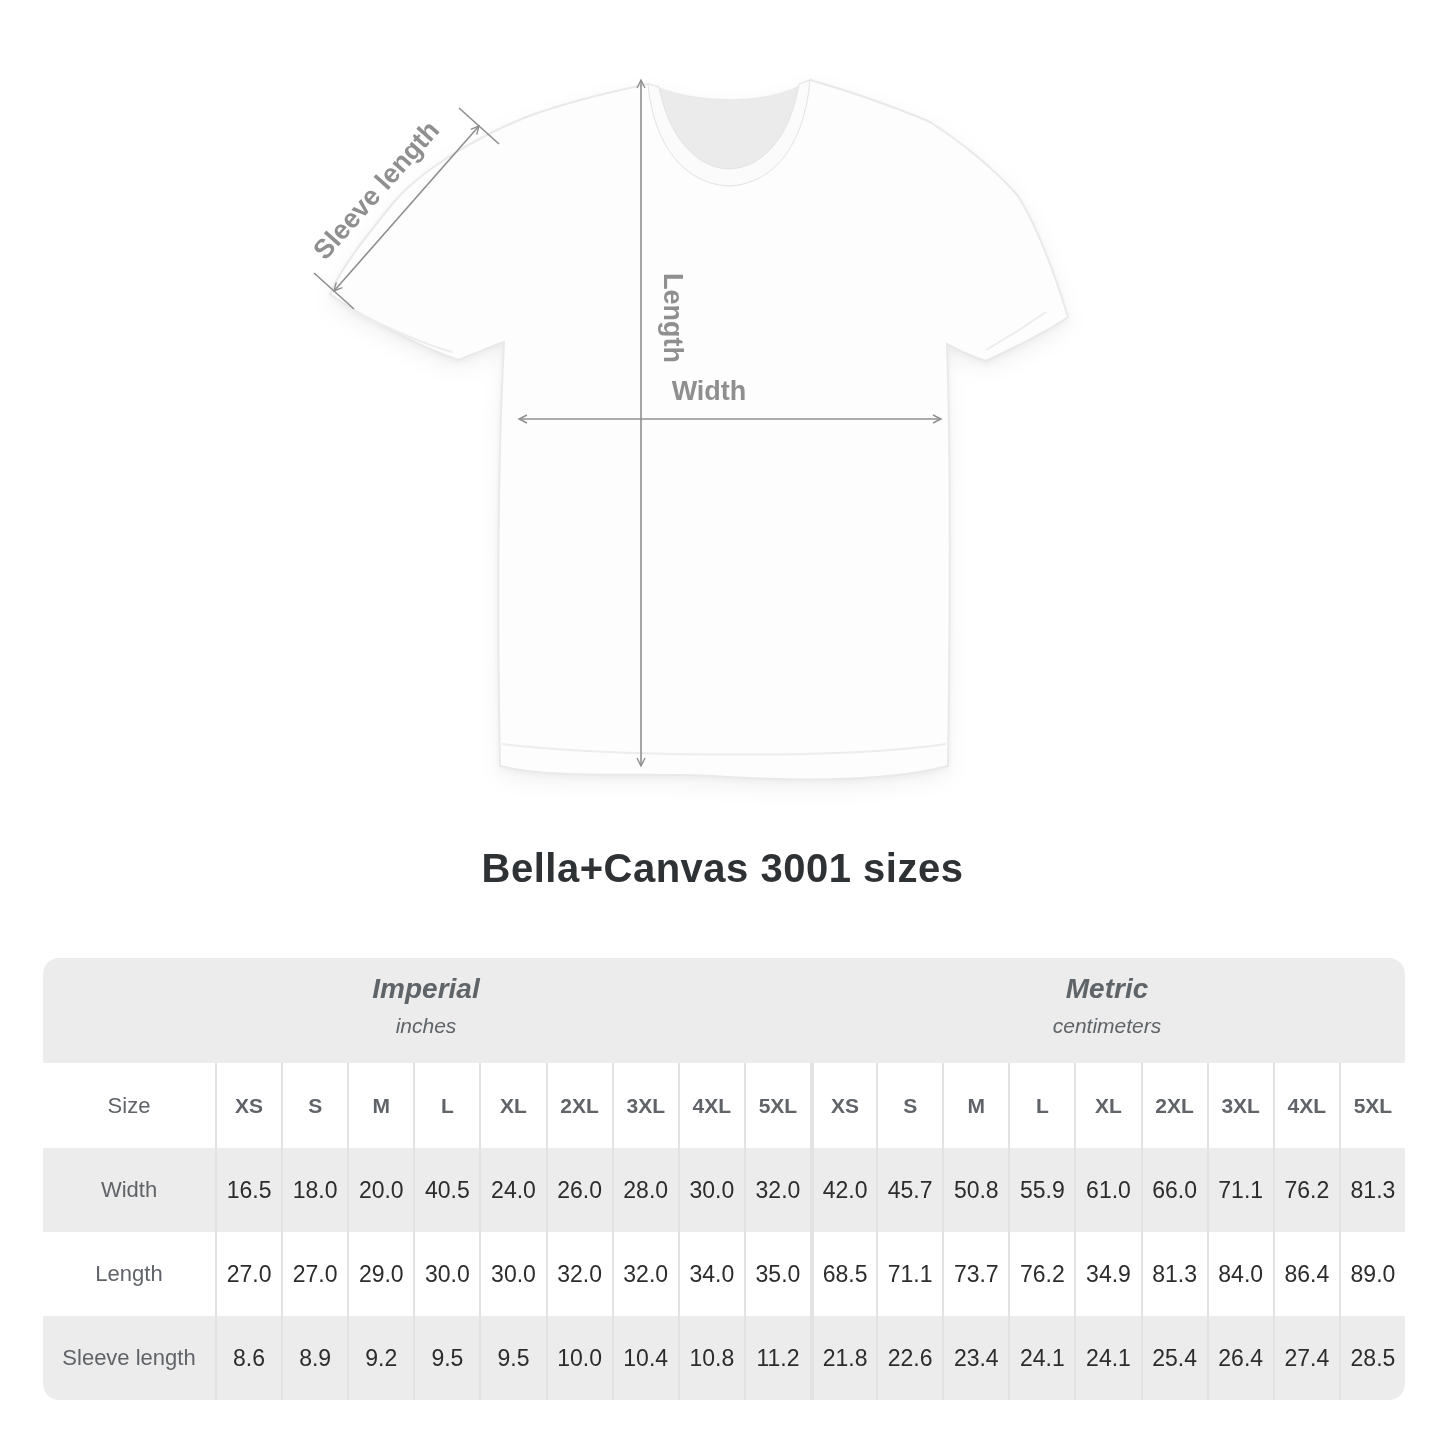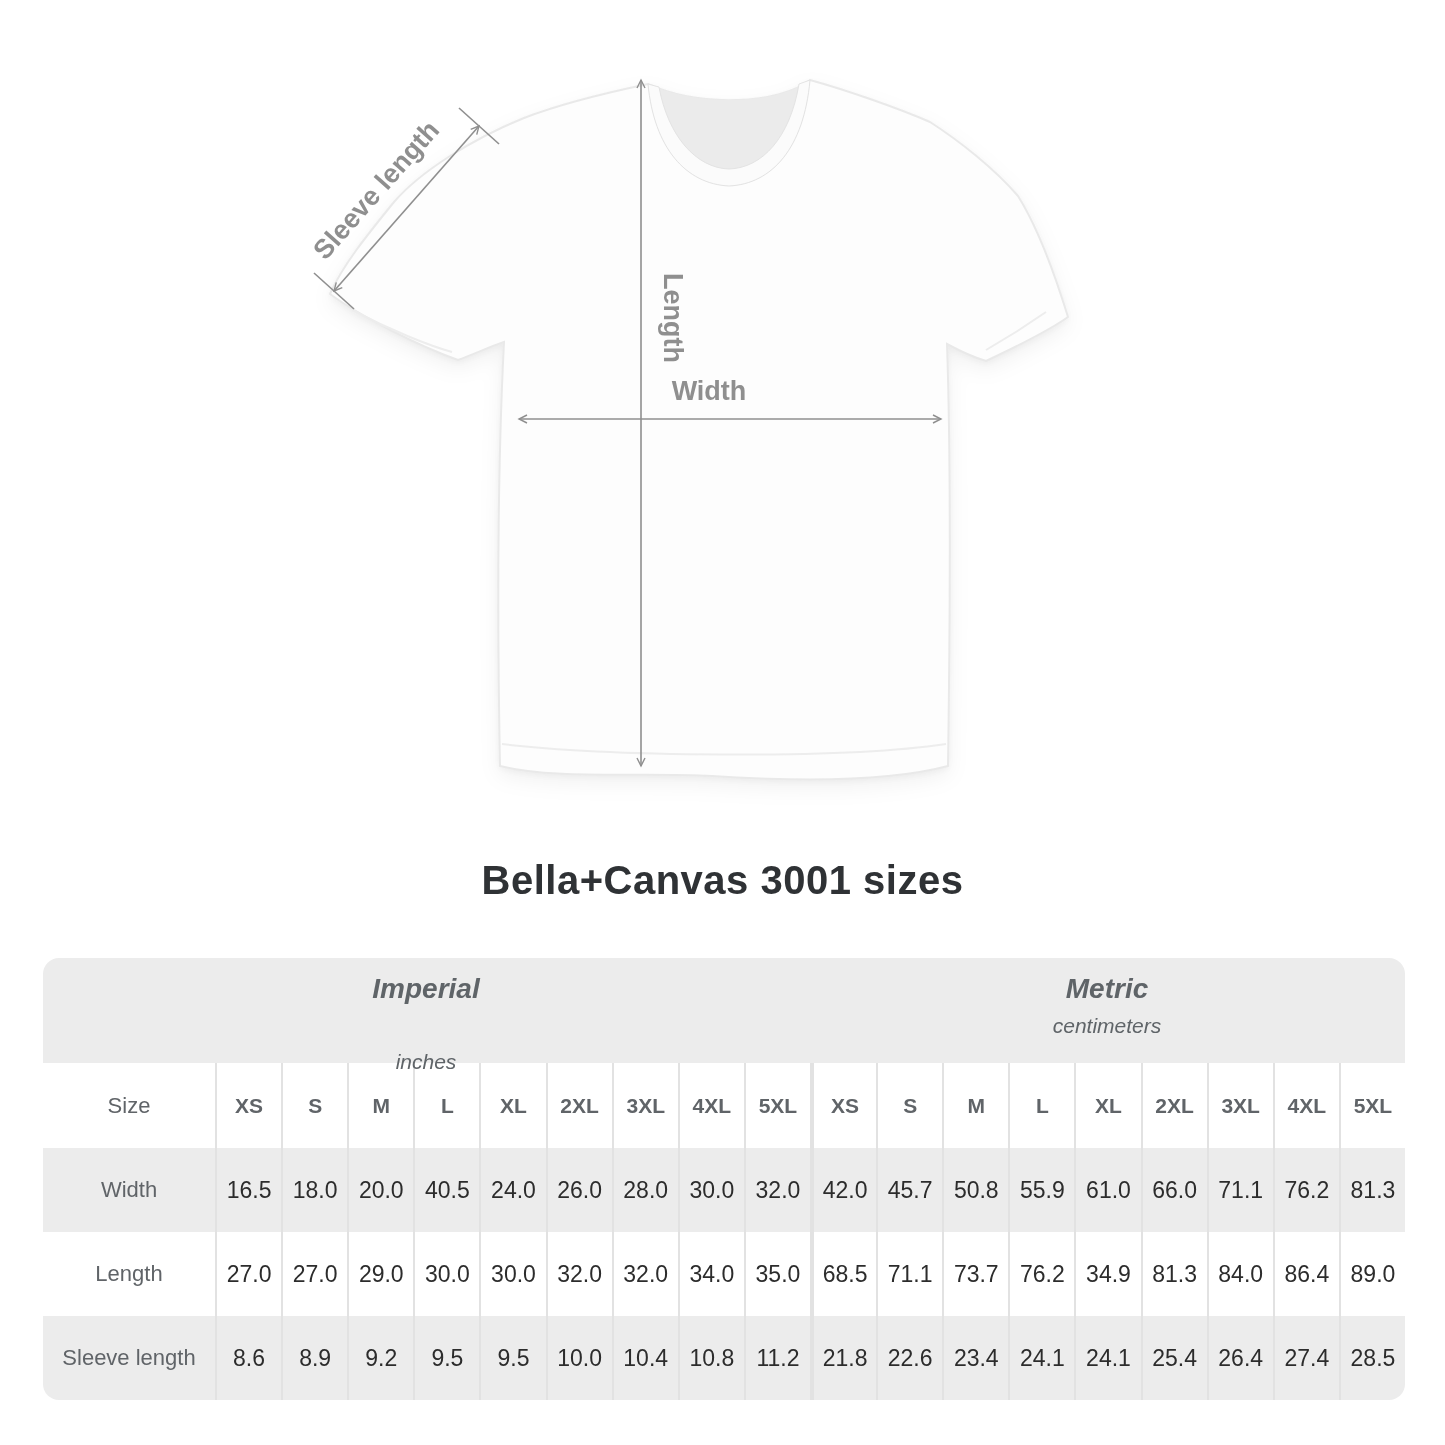--- a/index.html
+++ b/index.html
@@ -10,31 +10,31 @@
   
   .diagram{position:absolute;top:0;left:0;}
   .shirt-body{fill:#fdfdfd;stroke:#e9e9e9;stroke-width:2;}
   .shirt-shadowed{filter:drop-shadow(0 8px 10px rgba(0,0,0,.05)) drop-shadow(0 2px 3px rgba(0,0,0,.04));}
   .neck-hole{fill:#ebebeb;}
   .collar-band{fill:#fbfbfb;stroke:#e3e3e3;stroke-width:1;}
   .seam{fill:none;stroke:#ededed;stroke-width:2;}
   .dim-line{stroke:var(--arrow,#8f8f8f);stroke-width:1.6;fill:none;}
   .dim-label{fill:var(--arrow,#8f8f8f);font-size:27px;font-weight:bold;}
   
-  .heading{position:absolute;top:846px;left:0;width:1445px;text-align:center;margin-top:12px;}
+  .heading{position:absolute;top:846px;left:0;width:1445px;text-align:center;}
   .title{margin:0;font-size:40px;font-weight:bold;color:var(--title_text,#2f3235);letter-spacing:.5px;}
   .subtitle{margin:13px 0 0 0;font-size:23px;font-style:italic;color:var(--subtitle_text,#555);}
   
   .table-wrap{position:absolute;top:958px;left:43px;width:1362px;}
   .group-header{
     display:flex;height:105px;background:var(--band,#ececec);
     border-radius:16px 16px 0 0;
   }
   .group{display:flex;flex-direction:column;align-items:center;justify-content:flex-start;padding-top:15px;}
-  .group-imperial{width:766px;gap:36px;}
+  .group-imperial{width:766px;}
   .group-metric{flex:1;}
   .group-title{font-size:28px;font-weight:bold;font-style:italic;color:var(--group_text,#5f6468);}
   .group-unit{margin-top:9px;font-size:21px;font-style:italic;color:var(--group_text,#5f6468);}
   table.size-grid{width:1362px;border-collapse:separate;border-spacing:0;table-layout:fixed;}
   .col-label{width:172px;}
   table.size-grid th, table.size-grid td{
     text-align:center;vertical-align:middle;padding:0;background:#fff;
   }
   table.size-grid td{border-left:2px solid var(--separator,#e3e3e3);}
   table.size-grid td.metric-start{border-left-width:4px;}

